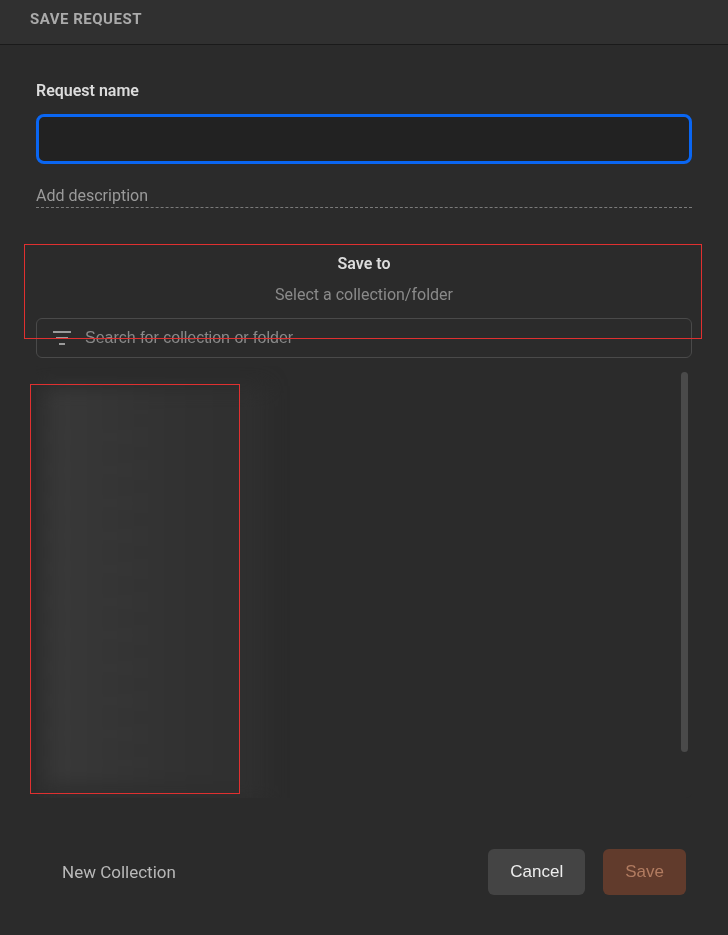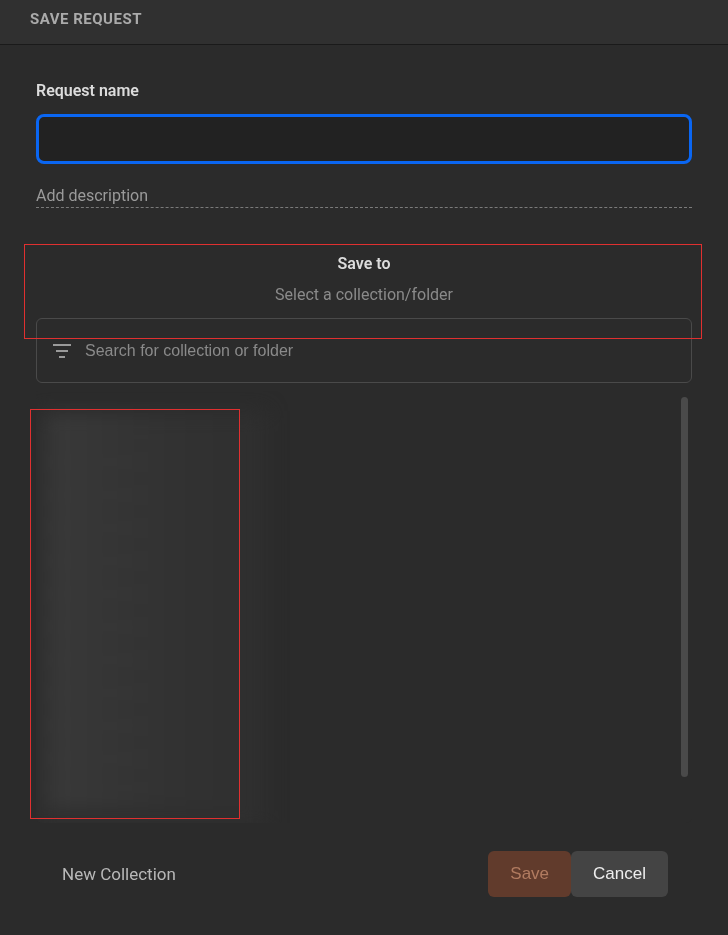--- a/index.html
+++ b/index.html
@@ -92,21 +92,21 @@
       color: #dcdcdc;
     }
     .save-to-hint {
       font-size: 16px;
       color: #8a8a8a;
     }
     .search-wrapper {
       display: flex;
       align-items: center;
       width: 100%;
-      height: 65px;
+      height: 40px;
       background: #2b2b2b;
       border: 1px solid #4a4a4a;
       border-radius: 6px;
       padding: 0 16px;
       gap: 14px;
     }
     .filter-icon {
       width: 18px;
       height: 14px;
       display: flex;
@@ -267,17 +267,17 @@
         </div>
       </div>
 
     </div>
 
   </div>
 
   <div class="dialog-footer">
     <span class="new-collection">New Collection</span>
     <div class="footer-spacer"></div>
+    <button class="btn btn-cancel">Cancel</button>
     <button class="btn btn-save">Save</button>
-    <button class="btn btn-cancel">Cancel</button>
   </div>
 
 </div>
 
 </body></html>

